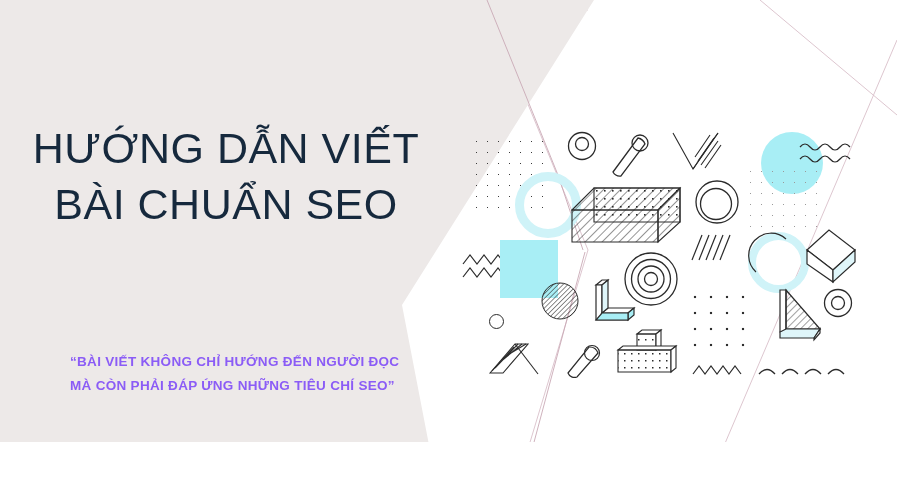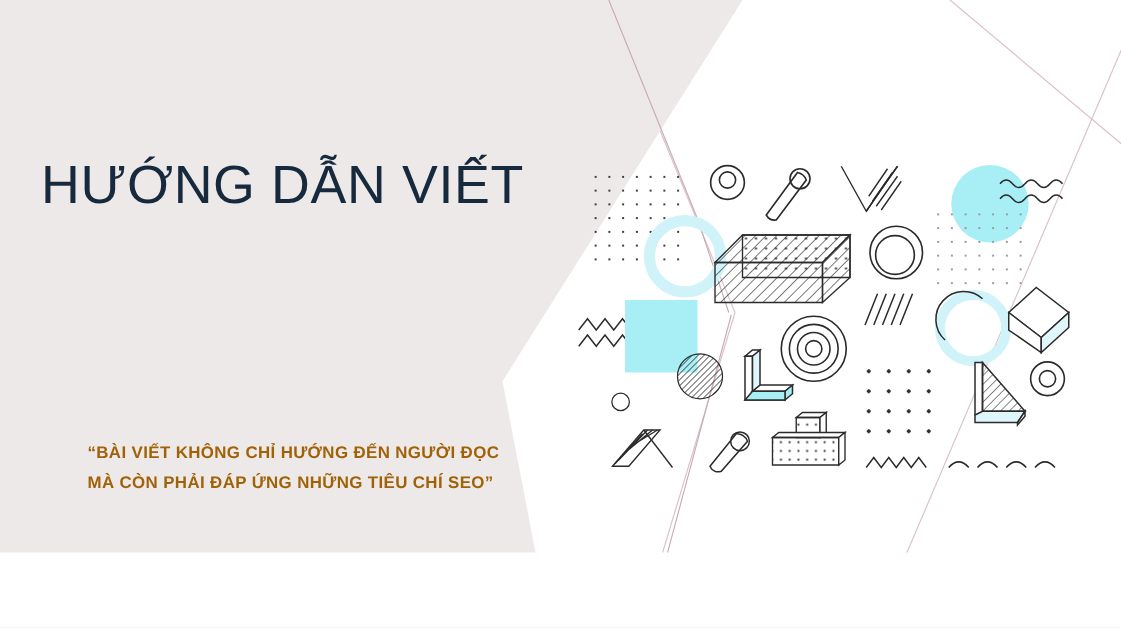--- a/index.html
+++ b/index.html
@@ -28,21 +28,21 @@
     display:block;
     color:#16293D;
     font-size:43px;
     font-weight:300;
     letter-spacing:.5px;
     line-height:56px;
     white-space:nowrap;
   }
   .subtitle{
     position:absolute;left:70px;top:350px;width:330px;
-    color:#a16207;
+    color:#8b5cf6;
     font-size:13.5px;
     font-weight:bold;
     line-height:24px;
     letter-spacing:.3px;
   }
 
   
   .sh{position:absolute;}
   .cyan-sq{background:#A8EEF5;}
   .cyan-circ{background:#A8EEF5;border-radius:50%;}
@@ -81,20 +81,21 @@
   <div class="bg-beige"></div>
 
   <svg class="sh" style="left:0;top:0;width:897px;height:502px;">
     <line x1="487" y1="0" x2="558" y2="175" stroke="#C9A9B6" stroke-width="0.9"></line>
     <line x1="558" y1="175" x2="583" y2="250" stroke="#C9A9B6" stroke-width="0.9"></line>
     <line x1="585" y1="252" x2="518" y2="502" stroke="#C9A9B6" stroke-width="0.9"></line>
   </svg>
 
   <div class="title-wrap">
     <span class="title-line">HƯỚNG DẪN VIẾT</span>
+    <span class="title-line">BÀI CHUẨN SEO</span>
   </div>
 
   <div class="subtitle">“BÀI VIẾT KHÔNG CHỈ HƯỚNG ĐẾN NGƯỜI ĐỌC MÀ CÒN PHẢI ĐÁP ỨNG NHỮNG TIÊU CHÍ SEO”</div>
 
   <div class="sh dotgrid" style="left:471px;top:136px;width:78px;height:78px;"></div>
 
   <div class="sh ring-cyan" style="left:515px;top:172px;width:48px;height:48px;"></div>
 
   <svg class="sh" style="left:565px;top:128px;width:34px;height:34px;" viewBox="0 0 34 34">
     <circle cx="17" cy="18" r="13.5" fill="none" stroke="#2B2B2B" stroke-width="1.3"></circle>

